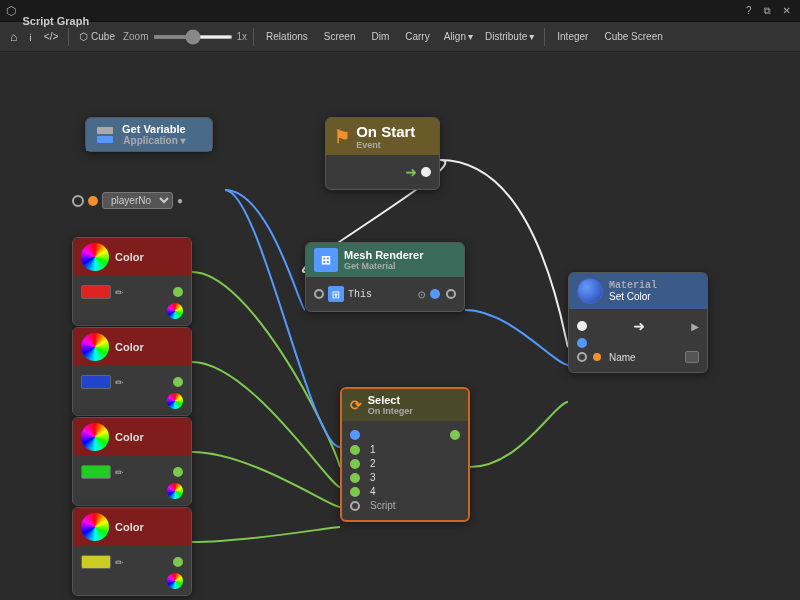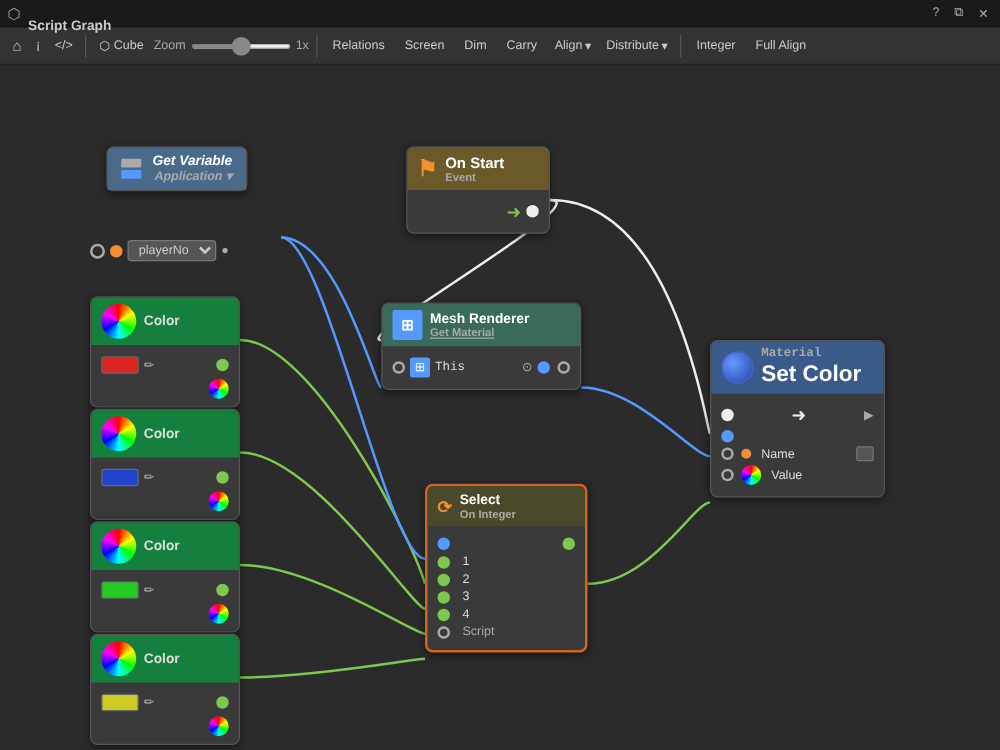--- a/index.html
+++ b/index.html
@@ -115,38 +115,37 @@
       flex-shrink: 0;
     }
     .port.green { border-color: #7ec850; background: #7ec850; }
     .port.blue { border-color: #5599ff; background: #5599ff; }
     .port.white { border-color: #eee; background: #eee; }
     .port.circle-only { background: transparent; border: 2px solid #aaa; }
 
     
     #node-getvar {
       left: 85px; top: 65px;
-      width: 113px;
-      font-style: italic;
+      width: 128px;
     }
     #node-getvar .node-header { background: #4a6a8a; }
 
     
     #node-onstart {
       left: 325px; top: 65px;
       width: 115px;
     }
     #node-onstart .node-header { background: #6a5a2a; }
 
     
     .color-node {
       left: 72px;
       width: 120px;
     }
-    .color-node .node-header { background: #15803d; }
+    .color-node .node-header { background: #7f1d1d; }
 
     #node-color1 { top: 185px; }
     #node-color2 { top: 275px; }
     #node-color3 { top: 365px; }
     #node-color4 { top: 455px; }
 
     
     #node-mesh {
       left: 305px; top: 190px;
       width: 160px;
@@ -301,21 +300,21 @@
   <div class="tb-dropdown">
     <span>Align</span>
     <span>▾</span>
   </div>
   <div class="tb-dropdown">
     <span>Distribute</span>
     <span>▾</span>
   </div>
   <div class="tb-sep"></div>
   <button class="tb-nav-btn">Integer</button>
-  <button class="tb-nav-btn">Full Align</button>
+  <button class="tb-nav-btn">Cube Screen</button>
 </div>
 
 <div id="canvas">
 
   <svg id="connections">
 
     <path d="M 440 108 C 480 108 280 220 305 220" stroke="#eeeeee" stroke-width="2" fill="none"></path>
 
     <path d="M 440 108 C 540 108 565 290 568 295" stroke="#eeeeee" stroke-width="2" fill="none"></path>
 
@@ -360,21 +359,21 @@
     <select class="playerno-select">
       <option>playerNo</option>
     </select>
     <span class="arrow-right">●</span>
   </div>
 
   <div class="node" id="node-onstart">
     <div class="node-header">
       <span class="flag-icon">⚑</span>
       <div>
-        <div style="font-size:12px;font-weight:bold;color:#fff;">On Start</div>
+        <div style="font-size:15px;font-weight:bold;color:#fff;">On Start</div>
         <div style="font-size:9px;color:#aaa;">Event</div>
       </div>
     </div>
     <div class="node-body">
       <div class="node-port-row" style="justify-content:flex-end;">
         <span class="flow-arrow">➜</span>
         <div class="port white"></div>
       </div>
     </div>
   </div>
@@ -449,41 +448,41 @@
         <div class="mini-wheel"></div>
       </div>
     </div>
   </div>
 
   <div class="node" id="node-mesh">
     <div class="node-header">
       <div class="mesh-icon">⊞</div>
       <div>
         <div style="font-size:11px;font-weight:bold;color:#fff;">Mesh Renderer</div>
-        <div style="font-size:9px;color:#aaa;text-decoration:underline;">Get Material</div>
+        <div style="font-size:9px;color:#aaa;">Get Material</div>
       </div>
     </div>
     <div class="node-body">
       <div class="node-port-row">
         <div class="port circle-only"></div>
         <div class="mesh-icon" style="width:16px;height:16px;font-size:10px;">⊞</div>
         <span style="flex:1;color:#ddd;font-family:Liberation Mono, monospace;">This</span>
         <span style="color:#aaa;font-size:10px;">⊙</span>
         <div class="port blue"></div>
         <div class="port" style="background:transparent;border-color:#aaa;margin-left:2px;"></div>
       </div>
     </div>
   </div>
 
   <div class="node" id="node-setcolor">
     <div class="node-header">
       <div class="sphere-icon"></div>
       <div>
         <div style="font-size:10px;color:#aaa;font-family:Liberation Mono, monospace;">Material</div>
-        <div style="font-size:18px;font-weight:bold;color:#fff;">Set Color</div>
+        <div style="font-size:10px;font-weight:normal;color:#fff;">Set Color</div>
       </div>
     </div>
     <div class="node-body">
 
       <div class="node-port-row">
         <div class="port white"></div>
         <span class="flow-arrow-white" style="flex:1;text-align:center;">➜</span>
         <span style="color:#aaa;">▶</span>
       </div>
 
@@ -491,25 +490,20 @@
         <div class="port blue"></div>
       </div>
 
       <div class="node-port-row">
         <div class="port circle-only"></div>
         <div class="orange-dot" style="width:8px;height:8px;margin-left:2px;"></div>
         <span style="margin-left:4px;color:#ddd;flex:1;">Name</span>
         <div style="width:14px;height:12px;background:#555;border:1px solid #777;border-radius:2px;"></div>
       </div>
 
-      <div class="node-port-row">
-        <div class="port circle-only"></div>
-        <div class="mini-wheel" style="margin-left:2px;"></div>
-        <span style="margin-left:4px;color:#ddd;">Value</span>
-      </div>
     </div>
   </div>
 
   <div class="node" id="node-select">
     <div class="node-header">
       <span class="select-icon">⟳</span>
       <div>
         <div class="select-label" style="color:#fff;">Select</div>
         <div class="select-sub">On Integer</div>
       </div>

